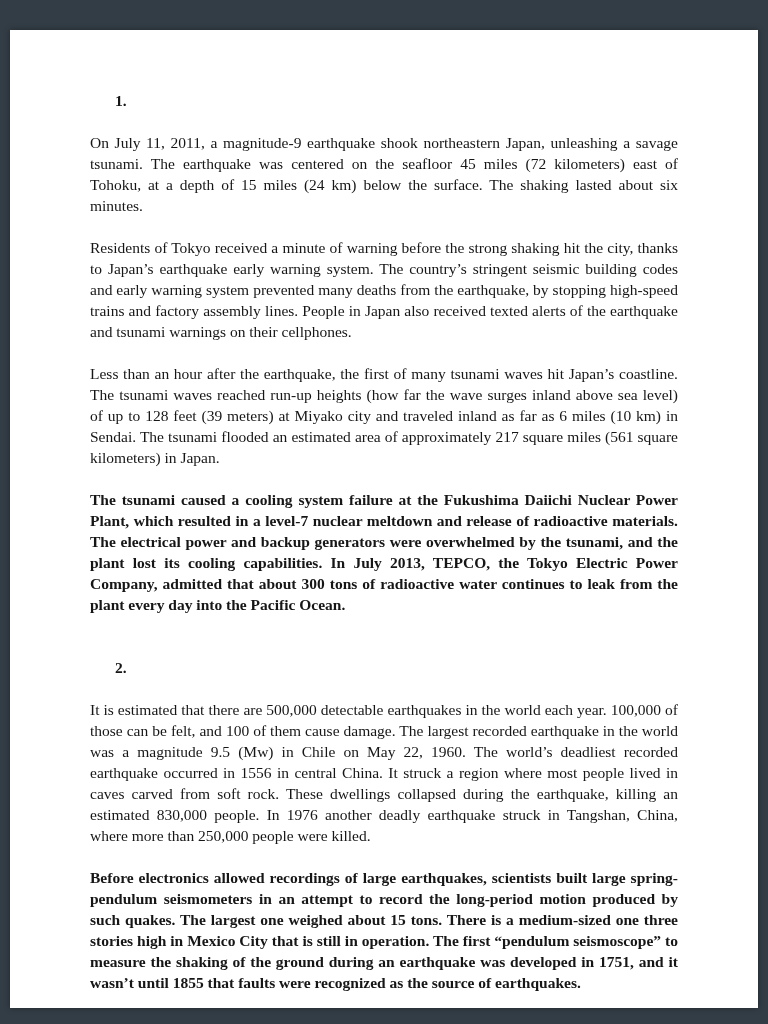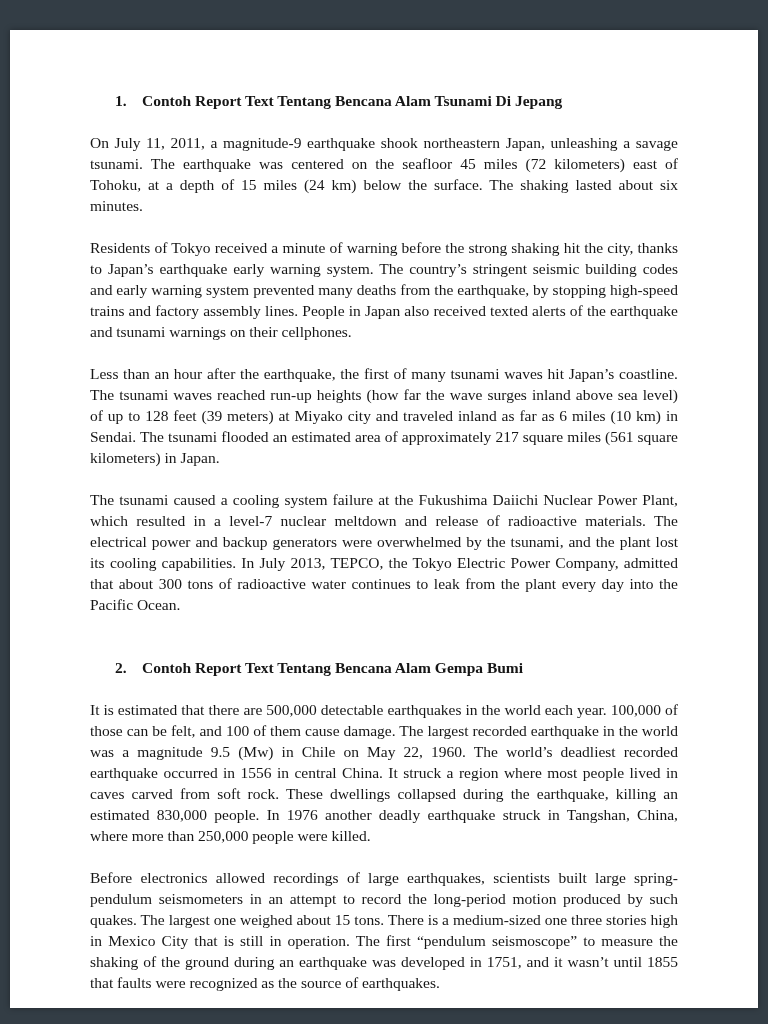--- a/index.html
+++ b/index.html
@@ -47,44 +47,43 @@
   }
   .section + .section .section-heading {
     margin-top: 42px;
   }
   .para {
     margin: 0 0 21px 0;
     text-align: justify;
   }
   .para:last-child {
     margin-bottom: 0;
+    font-weight: bold;
   }
 </style>
 </head>
 <body>
 
 <div class="viewer">
   <div class="page">
     <div class="content">
 
       <div class="section">
         <div class="section-heading">
           <span class="num">1.</span>
-          <span class="txt">Contoh Report Text Tentang  Bencana Alam Tsunami Di Jepang</span>
         </div>
         <p class="para">On July 11, 2011, a magnitude-9 earthquake shook northeastern Japan, unleashing a savage tsunami. The earthquake was centered on the seafloor 45 miles (72 kilometers) east of Tohoku, at a depth of 15 miles (24 km) below the surface. The shaking lasted about six minutes.</p>
         <p class="para">Residents of Tokyo received a minute of warning before the strong shaking hit the city, thanks to Japan’s earthquake early warning system. The country’s stringent seismic building codes and early warning system prevented many deaths from the earthquake, by stopping high-speed trains and factory assembly lines. People in Japan also received texted alerts of the earthquake and tsunami warnings on their cellphones.</p>
         <p class="para">Less than an hour after the earthquake, the first of many tsunami waves hit Japan’s coastline. The tsunami waves reached run-up heights (how far the wave surges inland above sea level) of up to 128 feet (39 meters) at Miyako city and traveled inland as far as 6 miles (10 km) in Sendai. The tsunami flooded an estimated area of approximately 217 square miles (561 square kilometers) in Japan.</p>
         <p class="para">The tsunami caused a cooling system failure at the Fukushima Daiichi Nuclear Power Plant, which resulted in a level-7 nuclear meltdown and release of radioactive materials. The electrical power and backup generators were overwhelmed by the tsunami, and the plant lost its cooling capabilities. In July 2013, TEPCO, the Tokyo Electric Power Company, admitted that about 300 tons of radioactive water continues to leak from the plant every day into the Pacific Ocean.</p>
       </div>
 
       <div class="section">
         <div class="section-heading">
           <span class="num">2.</span>
-          <span class="txt">Contoh Report Text Tentang Bencana Alam Gempa Bumi</span>
         </div>
         <p class="para">It is estimated that there are 500,000 detectable earthquakes in the world each year. 100,000 of those can be felt, and 100 of them cause damage. The largest recorded earthquake in the world was a magnitude 9.5 (Mw) in Chile on May 22, 1960. The world’s deadliest recorded earthquake occurred in 1556 in central China. It struck a region where most people lived in caves carved from soft rock. These dwellings collapsed during the earthquake, killing an estimated 830,000 people. In 1976 another deadly earthquake struck in Tangshan, China, where more than 250,000 people were killed.</p>
         <p class="para">Before electronics allowed recordings of large earthquakes, scientists built large spring-pendulum seismometers in an attempt to record the long-period motion produced by such quakes. The largest one weighed about 15 tons. There is a medium-sized one three stories high in Mexico City that is still in operation. The first “pendulum seismoscope” to measure the shaking of the ground during an earthquake was developed in 1751, and it wasn’t until 1855 that faults were recognized as the source of earthquakes.</p>
 
       </div>
 
     </div>
   </div>
 </div>
 

